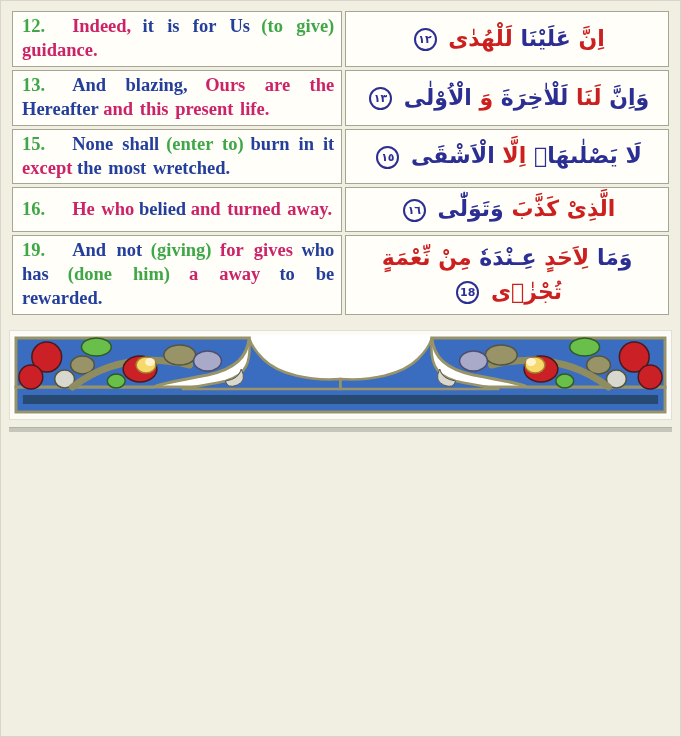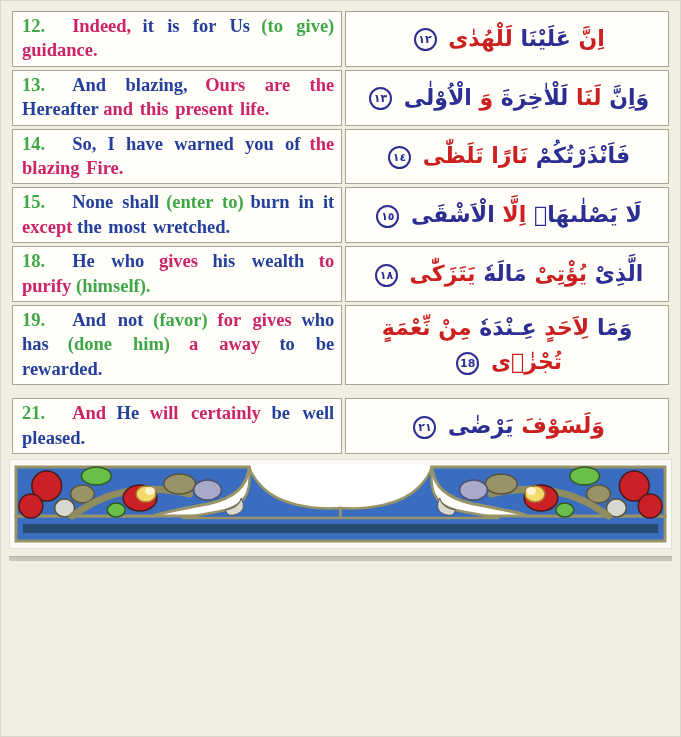--- a/index.html
+++ b/index.html
@@ -91,41 +91,33 @@
     <tbody id="rows">
         <tr>
           <td class="en"><span class="vnum">12.</span><span class="seg magenta">Indeed,</span> <span class="seg blue">it is for Us</span> <span class="seg green">(to give)</span> <span class="seg magenta">guidance.</span> </td>
           <td class="ar"><span class="red">اِنَّ</span> <span class="blue">عَلَيْنَا</span> <span class="red">لَلْهُدٰى</span> <span class="ayah">١٢</span></td>
         </tr>
         <tr>
           <td class="en"><span class="vnum">13.</span><span class="seg blue">And blazing,</span> <span class="seg magenta">Ours are the</span> <span class="seg blue">Hereafter</span> <span class="seg magenta">and this present life.</span> </td>
           <td class="ar"><span class="blue">وَاِنَّ</span> <span class="red">لَنَا</span> <span class="blue">لَلْاٰخِرَةَ</span> <span class="red">وَ</span> <span class="blue">الْاُوْلٰى</span> <span class="ayah">١٣</span></td>
         </tr>
         <tr>
-          <td class="en"><span class="vnum">14.</span><span class="seg blue">So, I have warned you of</span> <span class="seg magenta">the blazing Fire.</span> </td>
-          <td class="ar"><span class="blue">فَاَنْذَرْتُكُمْ</span> <span class="red">نَارًا تَلَظّٰى</span> <span class="ayah">١٤</span></td>
-        </tr>
-        <tr>
           <td class="en"><span class="vnum">15.</span><span class="seg blue">None shall</span> <span class="seg green">(enter to)</span> <span class="seg blue">burn in it</span> <span class="seg magenta">except</span> <span class="seg blue">the most wretched.</span> </td>
           <td class="ar"><span class="blue">لَا يَصْلٰىهَاۤ</span> <span class="red">اِلَّا</span> <span class="blue">الْاَشْقَى</span> <span class="ayah">١٥</span></td>
         </tr>
         <tr>
-          <td class="en"><span class="vnum">18.</span><span class="seg blue">He who</span> <span class="seg magenta">gives</span> <span class="seg blue">his wealth</span> <span class="seg magenta">to purify</span> <span class="seg green">(himself).</span> </td>
-          <td class="ar"><span class="blue">الَّذِىْ</span> <span class="red">يُؤْتِىْ</span> <span class="blue">مَالَهٗ</span> <span class="red">يَتَزَكّٰى</span> <span class="ayah">١٨</span></td>
+          <td class="en"><span class="vnum">16.</span><span class="seg magenta">He who</span> <span class="seg blue">belied</span> <span class="seg magenta">and turned away.</span> </td>
+          <td class="ar"><span class="red">الَّذِىْ كَذَّبَ</span> <span class="blue">وَتَوَلّٰى</span> <span class="ayah">١٦</span></td>
         </tr>
         <tr>
-          <td class="en"><span class="vnum">19.</span><span class="seg blue">And not</span> <span class="seg green">(favor)</span> <span class="seg magenta">for gives</span> <span class="seg blue">who has</span> <span class="seg green">(done him)</span> <span class="seg magenta">a away</span> <span class="seg blue">to be rewarded.</span> </td>
+          <td class="en"><span class="vnum">19.</span><span class="seg blue">And not</span> <span class="seg green">(giving)</span> <span class="seg magenta">for gives</span> <span class="seg blue">who has</span> <span class="seg green">(done him)</span> <span class="seg magenta">a away</span> <span class="seg blue">to be rewarded.</span> </td>
           <td class="ar"><span class="blue">وَمَا</span> <span class="red">لِاَحَدٍ</span> <span class="blue">عِـنْدَهٗ</span> <span class="red">مِنْ نِّعْمَةٍ</span> <span class="red">تُجْزٰۤى</span> <span class="ayah">18</span></td>
         </tr>
         <tr class="spacer">
           <td colspan="2"></td>
-        </tr>
-        <tr>
-          <td class="en"><span class="vnum">21.</span><span class="seg magenta">And</span> <span class="seg blue">He</span> <span class="seg magenta">will certainly</span> <span class="seg blue">be well pleased.</span> </td>
-          <td class="ar"><span class="red">وَلَسَوْفَ</span> <span class="blue">يَرْضٰى</span> <span class="ayah">٢١</span></td>
         </tr>
       </tbody>
   </table>
 
   <div class="ornament-wrap">
     <svg viewBox="0 0 660 80" preserveAspectRatio="none" aria-hidden="true">
       <defs>
         <g id="cornerL">
 
           <path d="M3,3 L238,3 C236,22 224,34 196,40 C164,46 150,48 142,52 L3,52 Z" fill="var(--c-orn_blue)" stroke="var(--c-orn_khaki)" stroke-width="3"></path>

